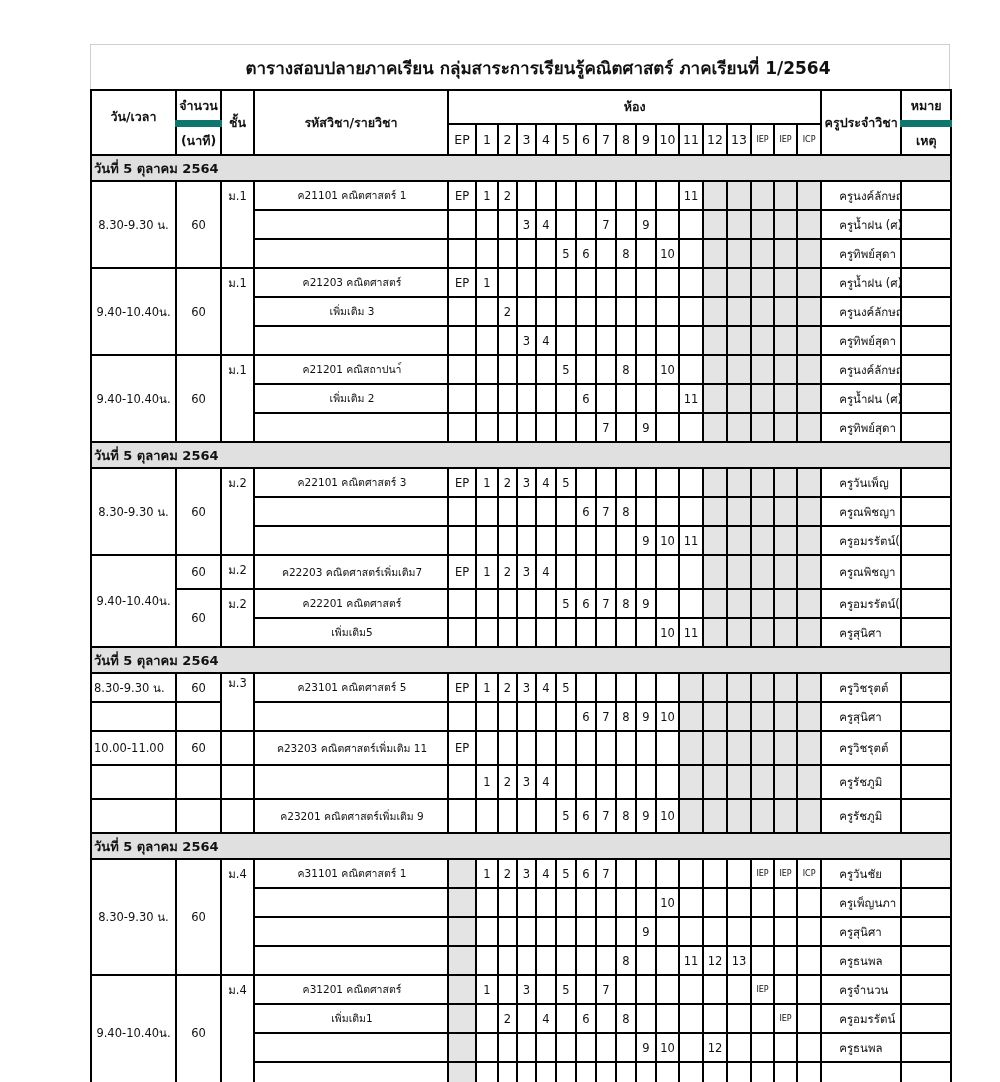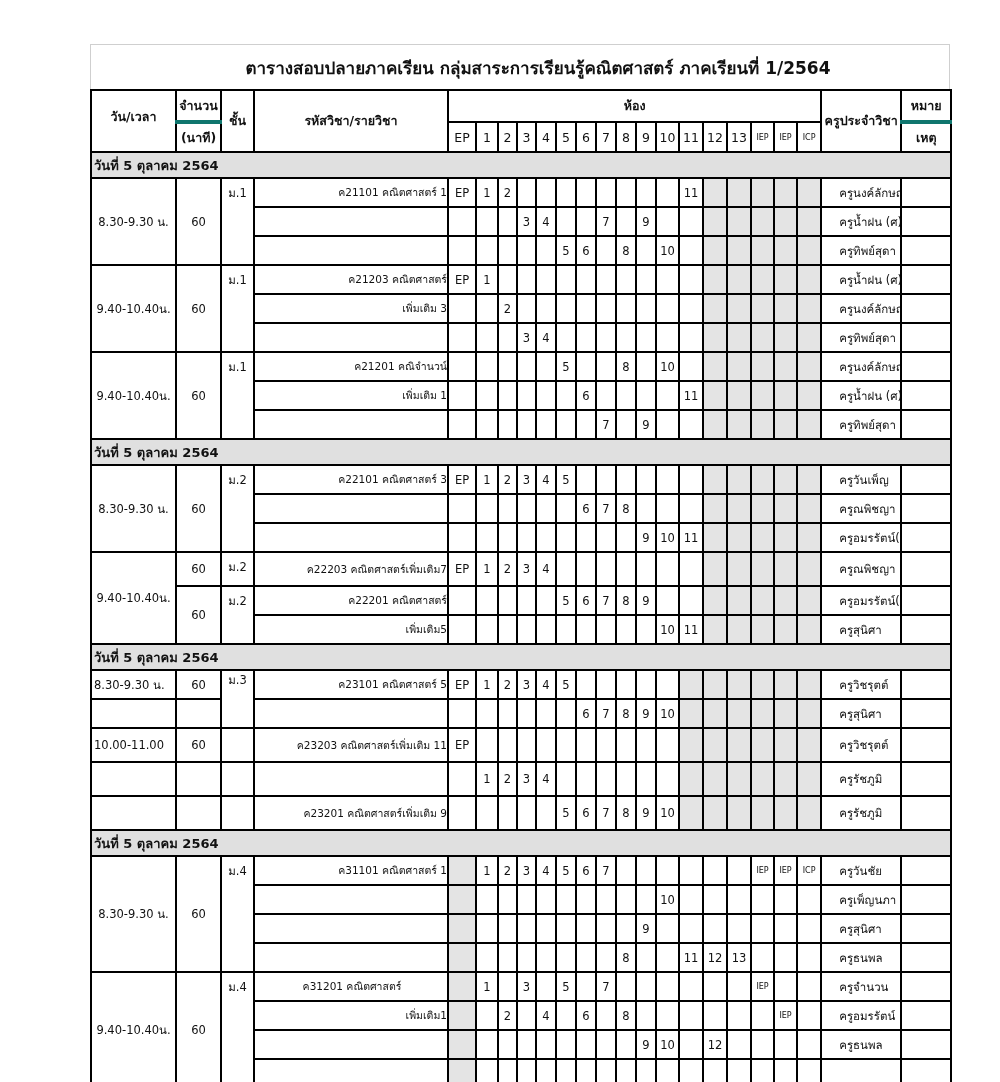--- a/index.html
+++ b/index.html
@@ -13,24 +13,24 @@
   td, th { border: 2px solid #000; padding: 0; height: 27px; font-size: 11.5px;
            font-weight: normal; text-align: center; vertical-align: middle;
            overflow: hidden; white-space: nowrap; }
   th { font-size: 12.5px; font-weight: bold; }
   .hdr-top th { height: 29px; }
   .hdr-bot th { height: 27px; margin-top: 30px; }
   .small { font-size: 8px !important; }
   .grey { background: #e4e4e4; }
   .band td { background: #e0e0e0; text-align: left; font-weight: bold; font-size: 13px;
              padding-left: 2px; height: 24px; }
-  .subj { text-align: right; padding-left: 2px; font-size: 10.5px; }
+  .subj { text-align: center; padding-left: 2px; font-size: 10.5px; }
   .teacher { text-align: left; padding-left: 17px; font-size: 11.5px; }
   .thin-top { border-top: 1px solid #cccccc; }
-  .thin-bottom { border-bottom: 4px solid #0f766e; }
+  .thin-bottom { border-bottom: 7px solid #0f766e; }
 </style>
 </head>
 <body>
 
 <div class="sheet">
   <div class="title-box">ตารางสอบปลายภาคเรียน กลุ่มสาระการเรียนรู้คณิตศาสตร์ ภาคเรียนที่ 1/2564</div>
   <table>
     <colgroup>
       <col style="width:85px">
         <col style="width:45px">
@@ -228,21 +228,21 @@
           <td class="grey"></td>
           <td class="grey"></td>
           <td class="grey"></td>
           <td class="teacher">ครูทิพย์สุดา</td>
           <td></td>
         </tr>
         <tr>
           <td rowspan="3">9.40-10.40น.</td>
           <td rowspan="3">60</td>
           <td rowspan="3" style="vertical-align: top; padding-top: 5px;">ม.1</td>
-          <td class="subj">ค21201 คณิจำนวน์</td>
+          <td class="subj">ค21201 คณิสถาปนา์</td>
           <td class=""></td>
           <td class=""></td>
           <td class=""></td>
           <td class=""></td>
           <td class=""></td>
           <td class="">5</td>
           <td class=""></td>
           <td class=""></td>
           <td class="">8</td>
           <td class=""></td>
@@ -250,21 +250,21 @@
           <td class=""></td>
           <td class="grey"></td>
           <td class="grey"></td>
           <td class="grey"></td>
           <td class="grey"></td>
           <td class="grey"></td>
           <td class="teacher">ครูนงค์ลักษณ์</td>
           <td></td>
         </tr>
         <tr>
-          <td class="subj">เพิ่มเติม 1</td>
+          <td class="subj">เพิ่มเติม 2</td>
           <td class=""></td>
           <td class=""></td>
           <td class=""></td>
           <td class=""></td>
           <td class=""></td>
           <td class=""></td>
           <td class="">6</td>
           <td class=""></td>
           <td class=""></td>
           <td class=""></td>

